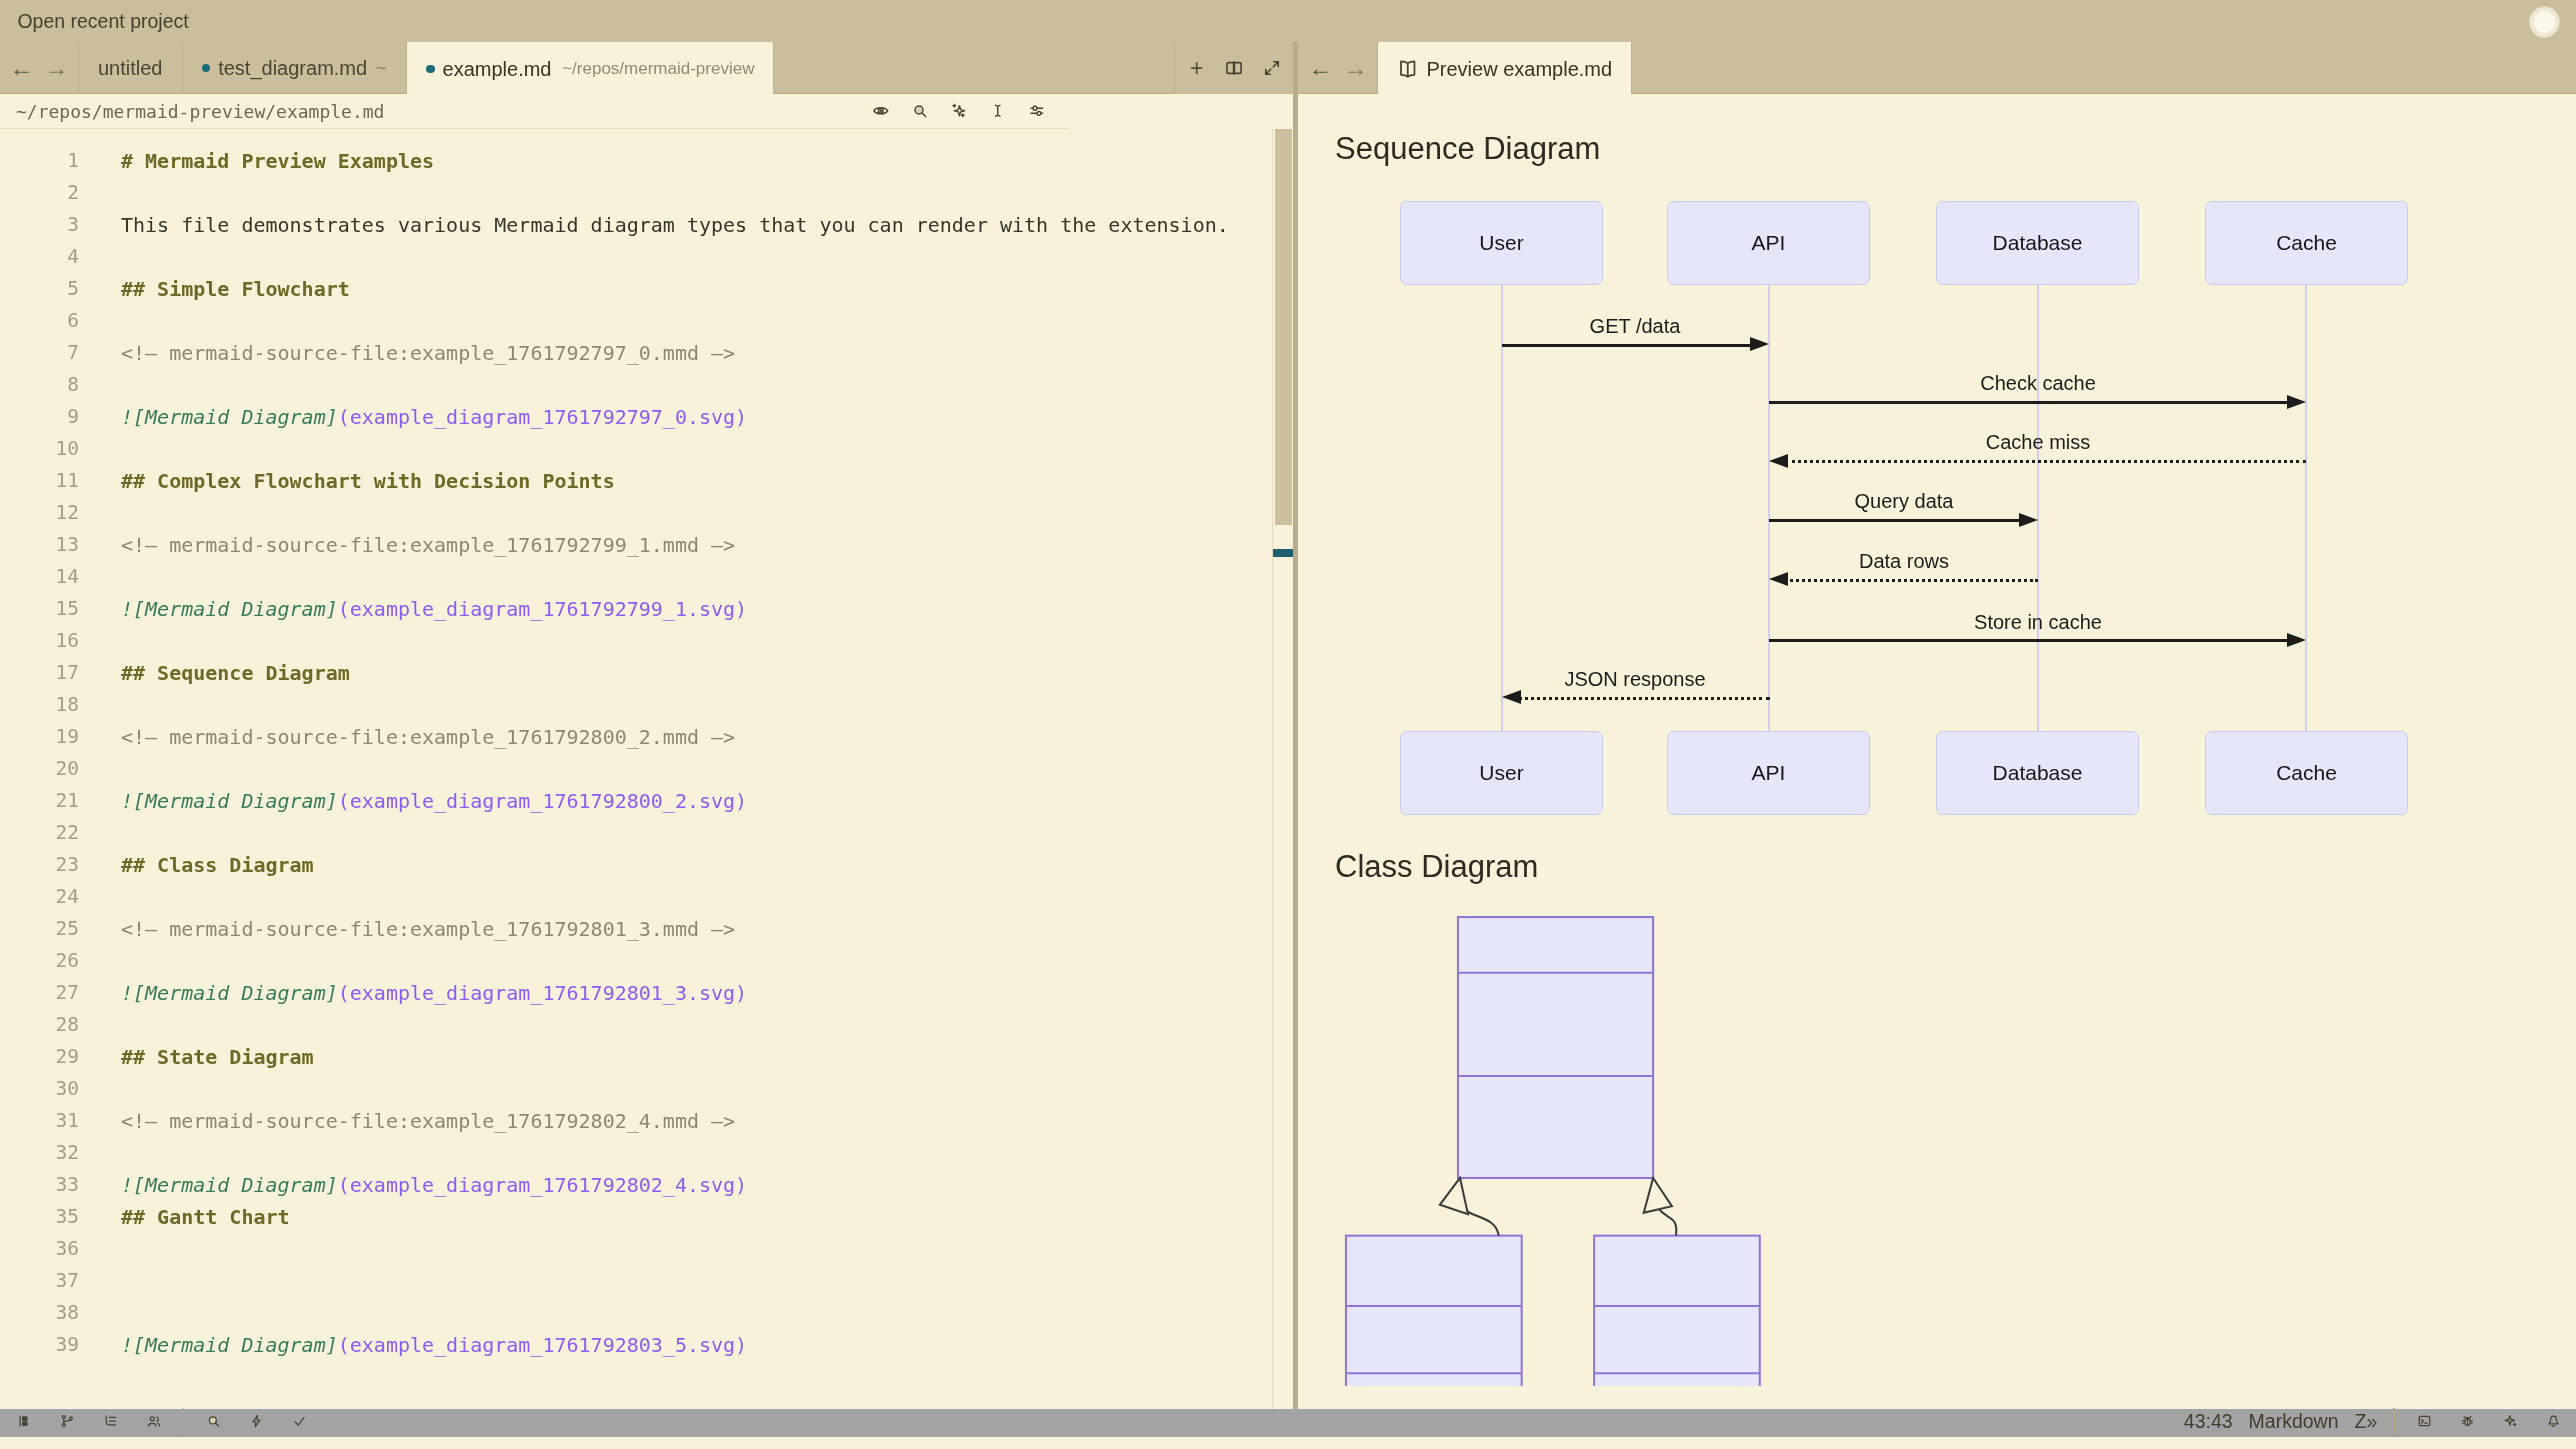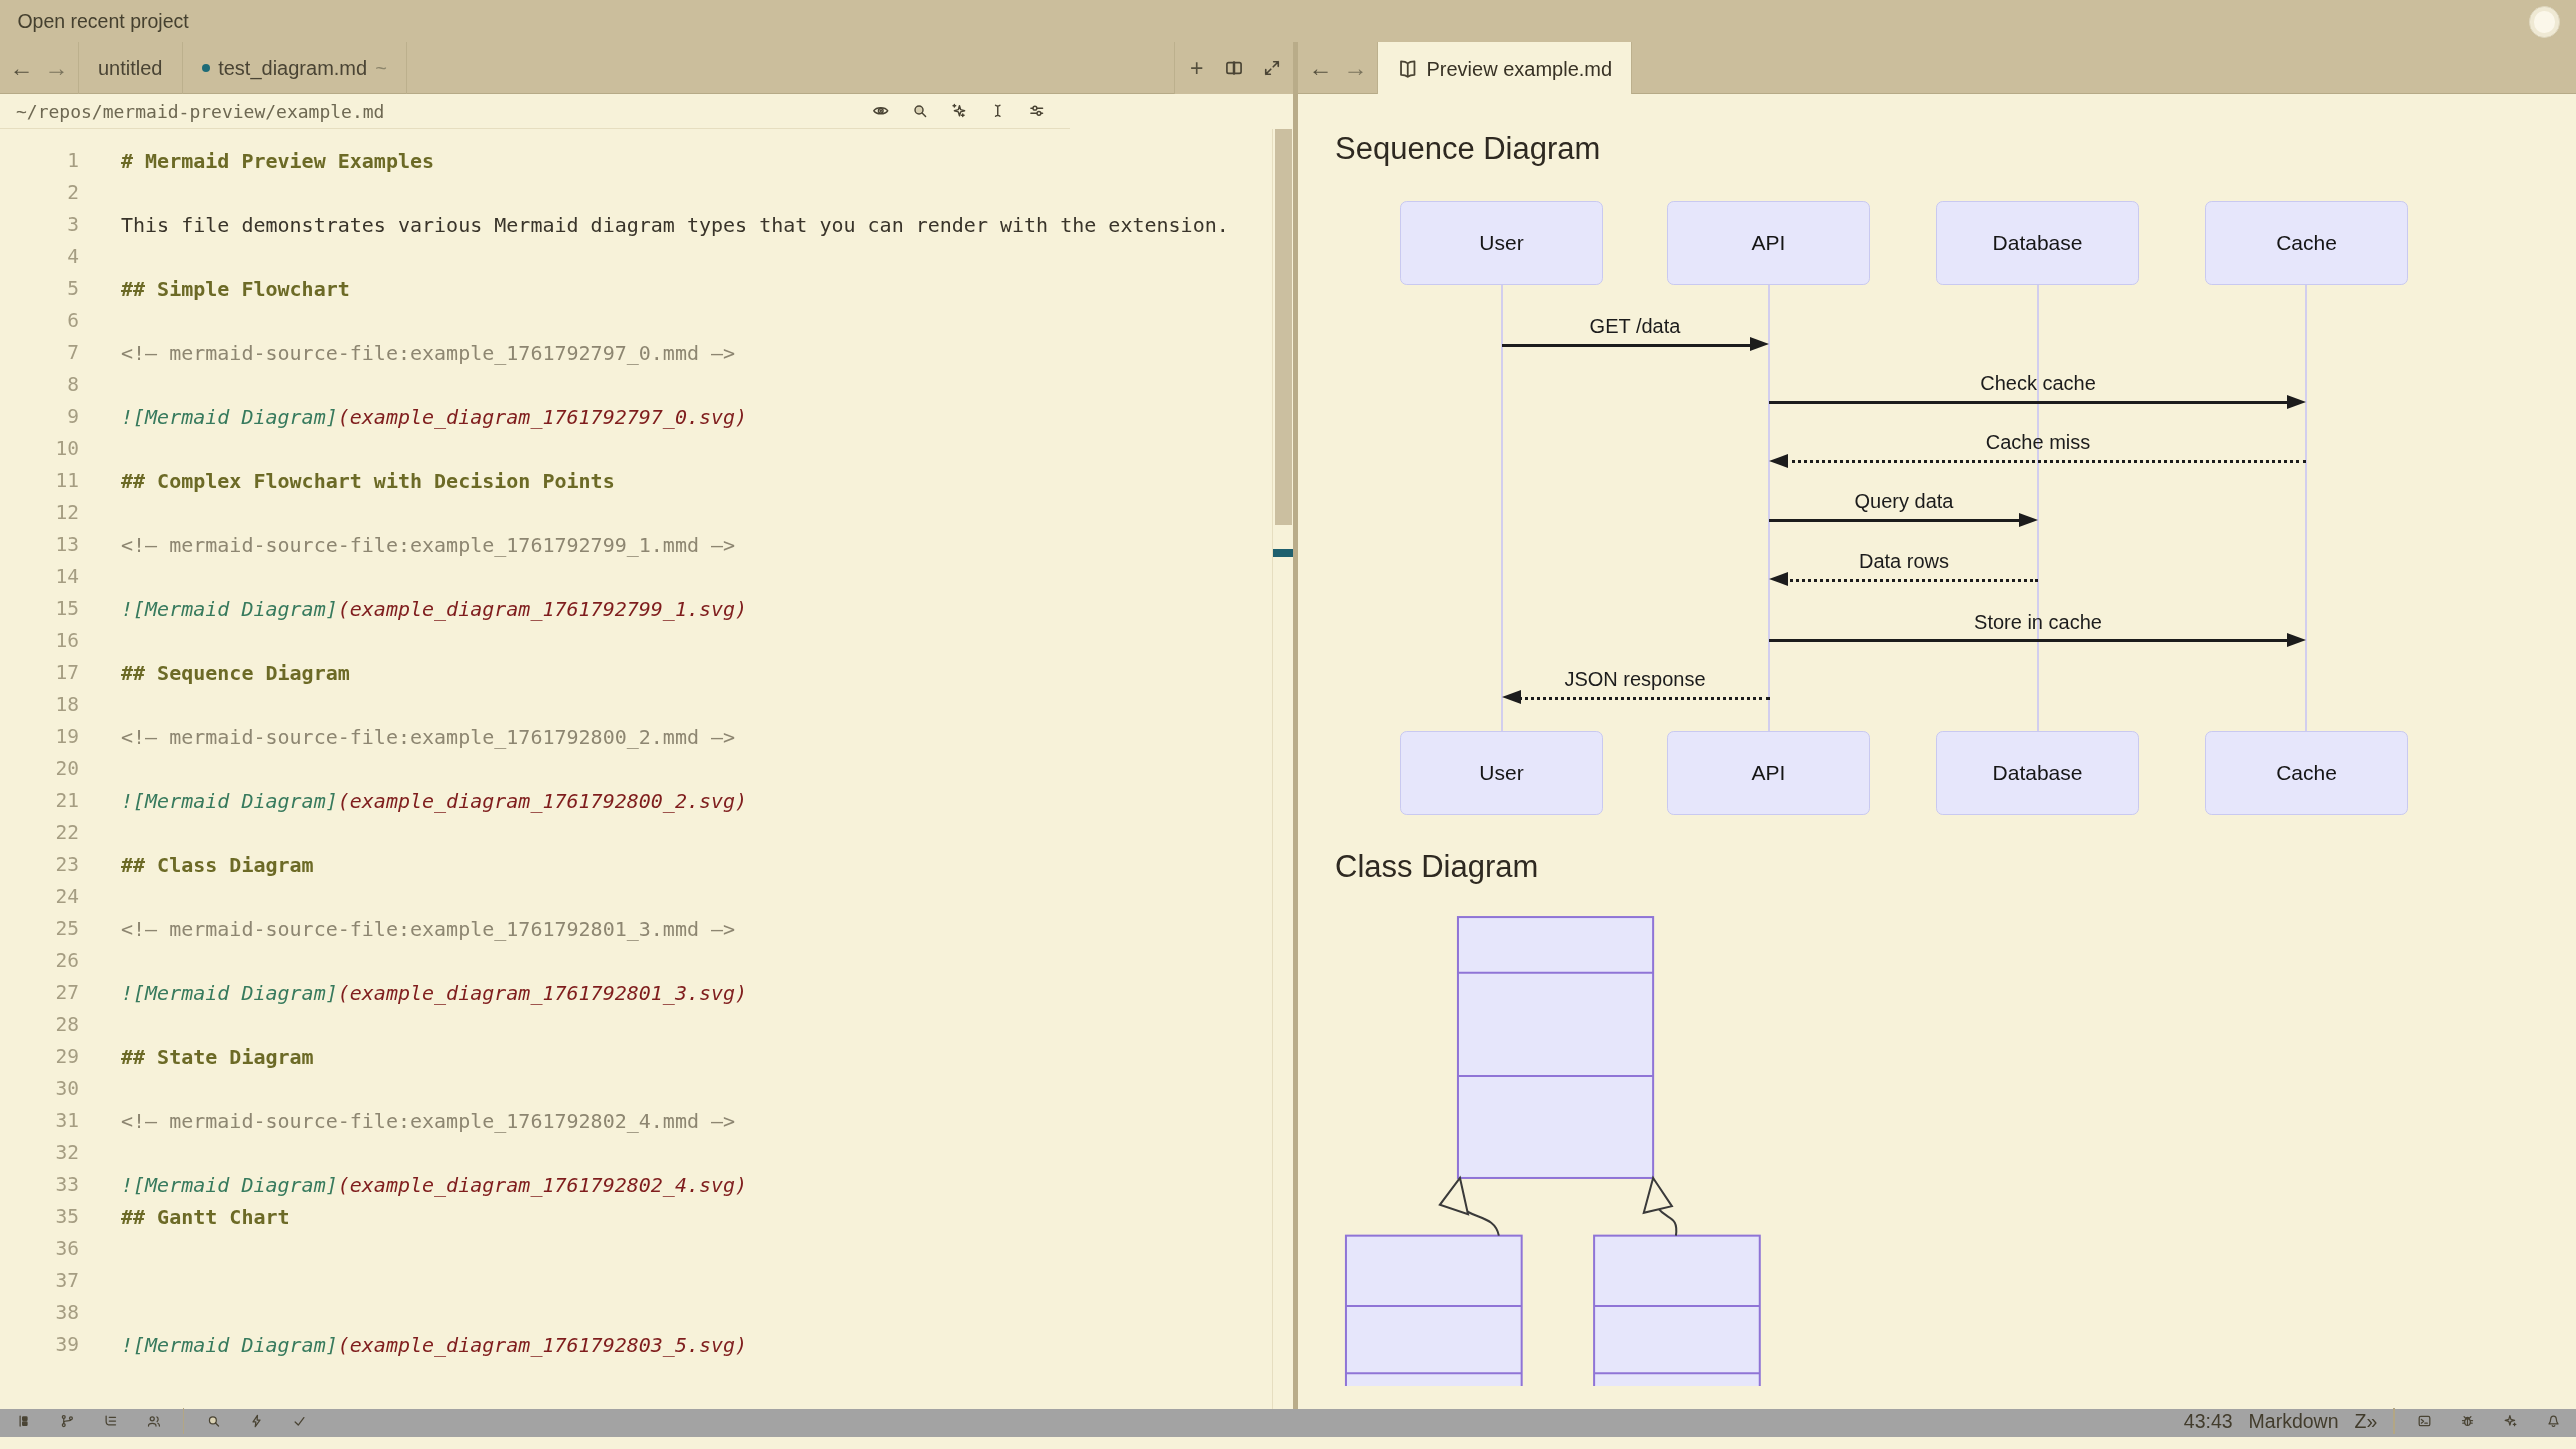--- a/index.html
+++ b/index.html
@@ -48,21 +48,21 @@
   
   #editor-lines{position:absolute;left:0;top:129px;width:1272px;height:1280px;background:#F7F2D9;
     padding-top:16px;box-sizing:border-box;overflow:hidden;cursor:text;}
   .cl{display:flex;height:32px;line-height:32px;font-family:"DejaVu Sans Mono",monospace;font-size:20px;}
   .ln{width:79px;text-align:right;color:#A59D82;font-size:19.5px;flex:0 0 auto;}
   .ct{margin-left:42px;white-space:pre;}
   .tok-heading{color:#6C6A26;font-weight:bold;}
   .tok-text{color:#39342A;}
   .tok-comment{color:#8D8671;}
   .tok-imglabel{color:#377A5D;font-style:italic;}
-  .tok-imgpath{color:#7f1d1d;font-style:italic;}
+  .tok-imgpath{color:#8b5cf6;}
 
   
   #scrollbar{position:absolute;left:1272px;top:129px;width:21.5px;height:1280px;background:#F7F2D9;
     border-left:1.3px solid #E6DEC0;box-sizing:border-box;}
   #sb-thumb{position:absolute;left:2px;top:0;width:17px;height:396px;background:#CBBFA0;cursor:pointer;}
   #sb-mark{position:absolute;left:0;top:420px;width:20px;height:8px;background:#1F606E;}
 
   
   #pane-divider{position:absolute;left:1293px;top:42px;width:5.4px;height:1367px;background:#B9AC89;}
 
@@ -114,20 +114,25 @@
         <button class="navbtn fwd">→</button>
       </div>
       <div class="tabs" id="left-tabs">
           <div class="tab">
             <span class="tlabel">untitled</span>
           </div>
           <div class="tab">
             <span class="dot"></span>
             <span class="tlabel">test_diagram.md</span>
             <span class="tsuffix">~</span>
+          </div>
+          <div class="tab active">
+            <span class="dot"></span>
+            <span class="tlabel">example.md</span>
+            <span class="tpath">~/repos/mermaid-preview</span>
           </div>
         </div>
       <div class="tab-controls">
         <button class="icobtn">+</button>
         <button class="icobtn">
           <svg class="ic" width="24" height="24" viewBox="0 0 24 24">
               <rect x="3.5" y="5.5" width="17" height="13" rx="2"></rect>
               <line x1="12" y1="5.5" x2="12" y2="18.5" stroke-width="3"></line>
             </svg>
         </button>

